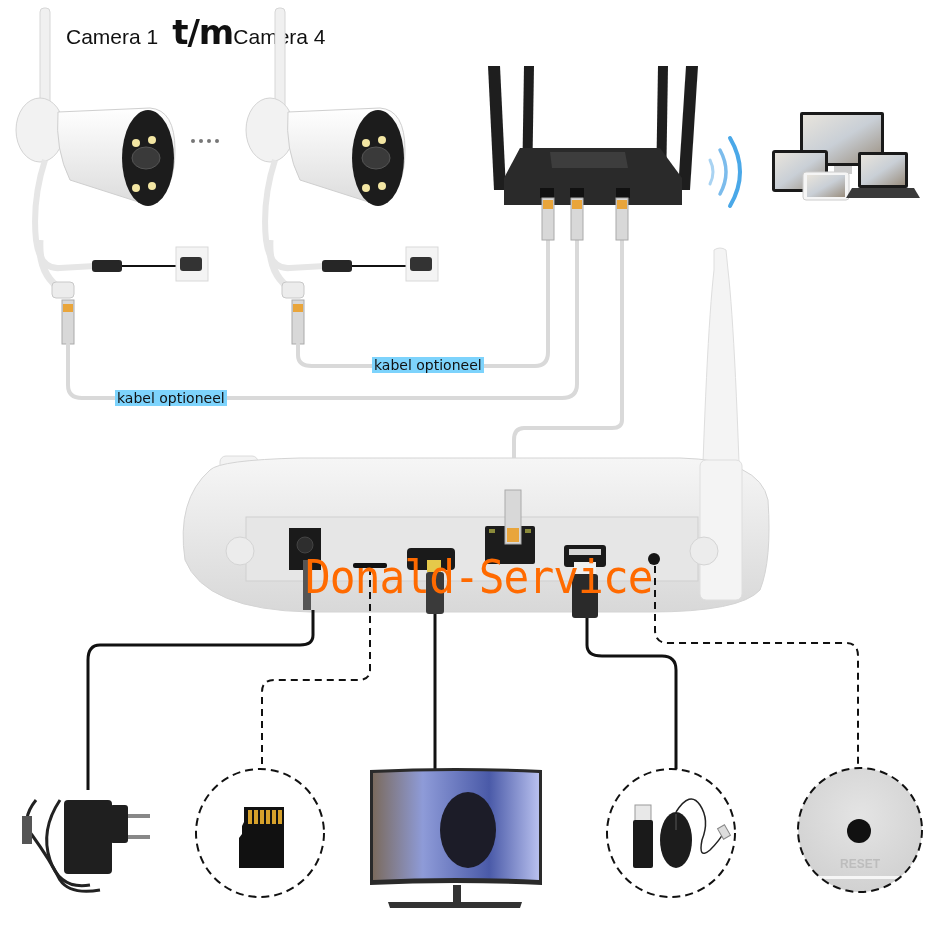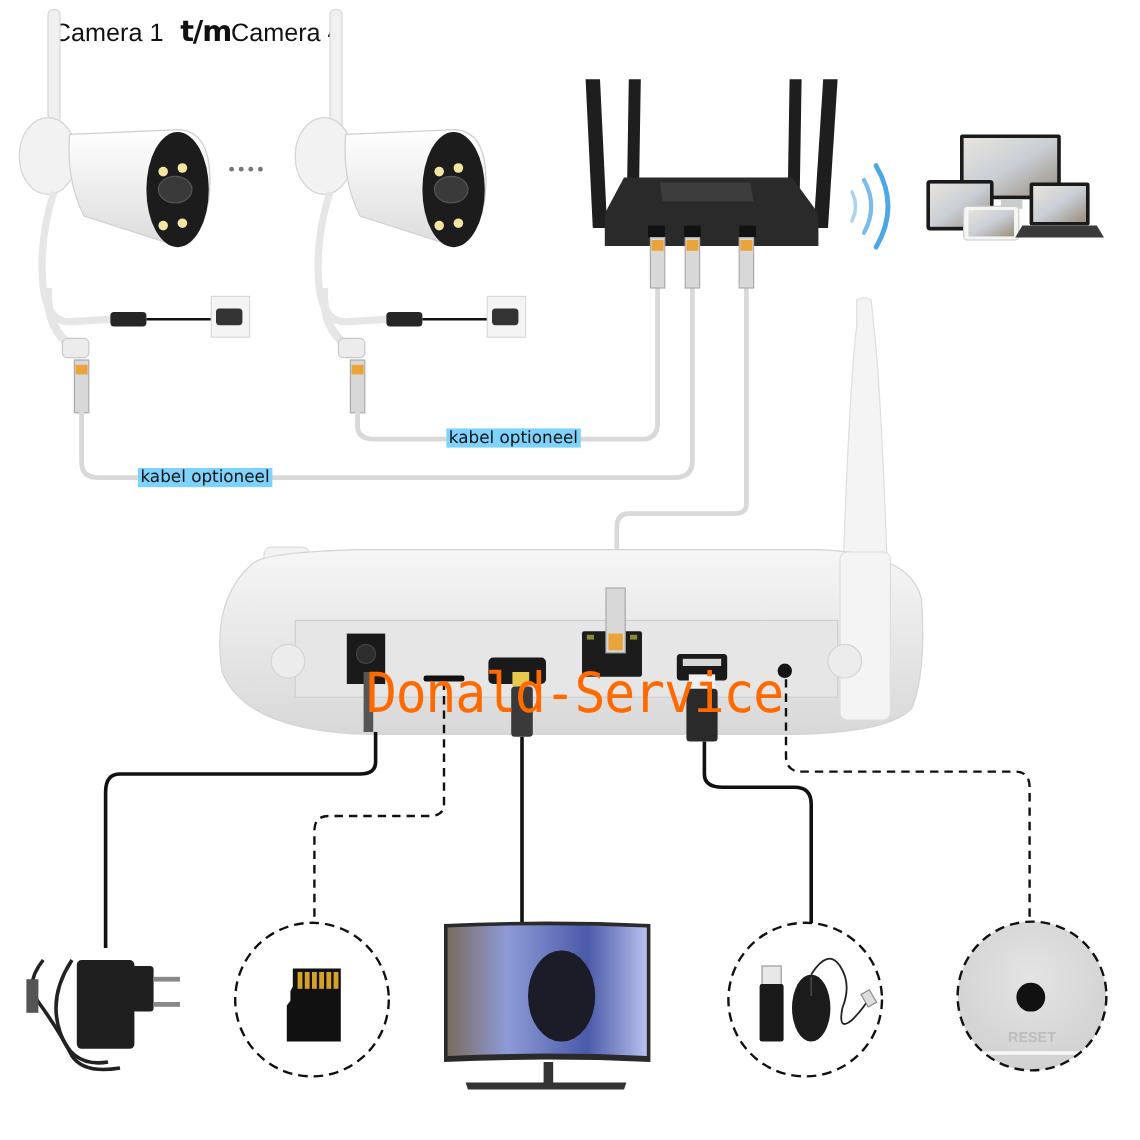--- a/index.html
+++ b/index.html
@@ -1,19 +1,19 @@
 <!DOCTYPE html>
 <html><head>
 <meta charset="utf-8">
 <style>
   html,body{margin:0;padding:0;background:#ffffff;}
   #stage{position:relative;width:950px;height:950px;overflow:hidden;background:#ffffff;font-family:"Liberation Sans",sans-serif;}
   svg#diagram{position:absolute;left:0;top:0;width:950px;height:950px;}
-  .title{position:absolute;left:44px;top:12px;font-size:21px;color:#111;white-space:nowrap;display:flex;align-items:baseline;}
-  .title .tm{font-family:"DejaVu Sans",sans-serif;font-weight:bold;font-size:24px;margin:0 0 0 14px;letter-spacing:-1px;}
+  .title{position:absolute;left:66px;top:12px;font-size:21px;color:#111;white-space:nowrap;display:flex;align-items:baseline;}
+  .title .tm{font-family:"DejaVu Sans",sans-serif;font-weight:bold;font-size:34px;margin:0 0 0 14px;letter-spacing:-1px;}
   .cable-label{position:absolute;font-family:"DejaVu Sans",sans-serif;font-size:14px;color:#111;white-space:nowrap;background:#7dd3fc;padding:0 2px;line-height:16px;}
   .watermark{position:absolute;left:305px;top:550px;font-family:"DejaVu Sans Mono",monospace;font-size:46px;color:#ff6a00;white-space:nowrap;letter-spacing:-1px;transform:scaleX(0.93);transform-origin:left top;}
   .reset-label{font-family:"Liberation Sans",sans-serif;font-weight:bold;}
 </style>
 </head>
 <body>
 
 <div id="stage">
 
   <div class="title">

